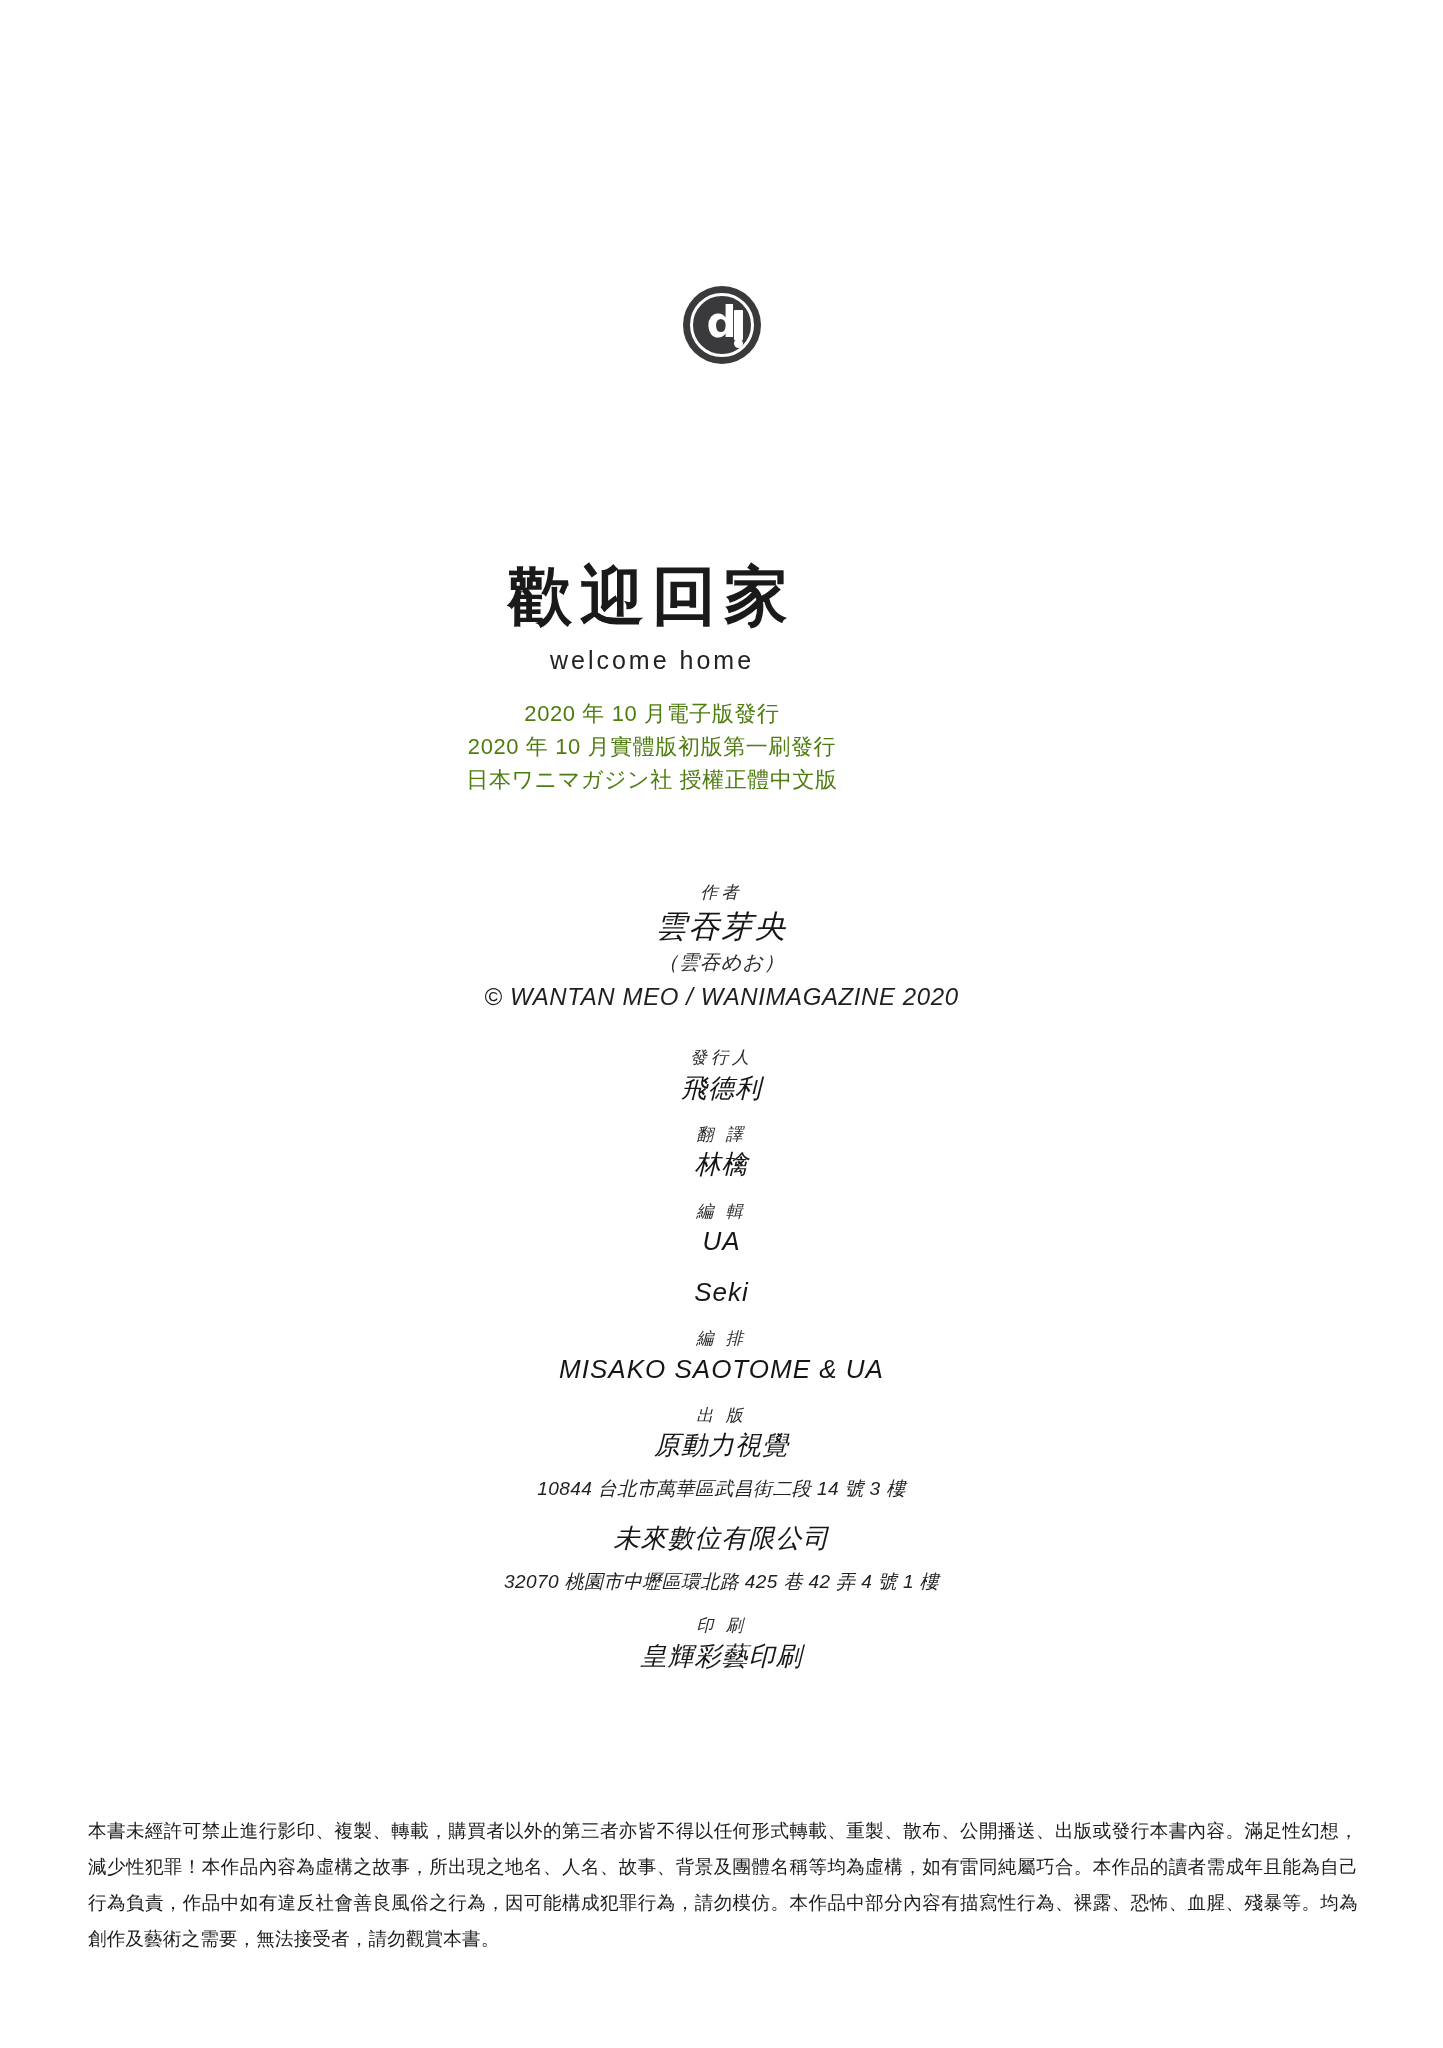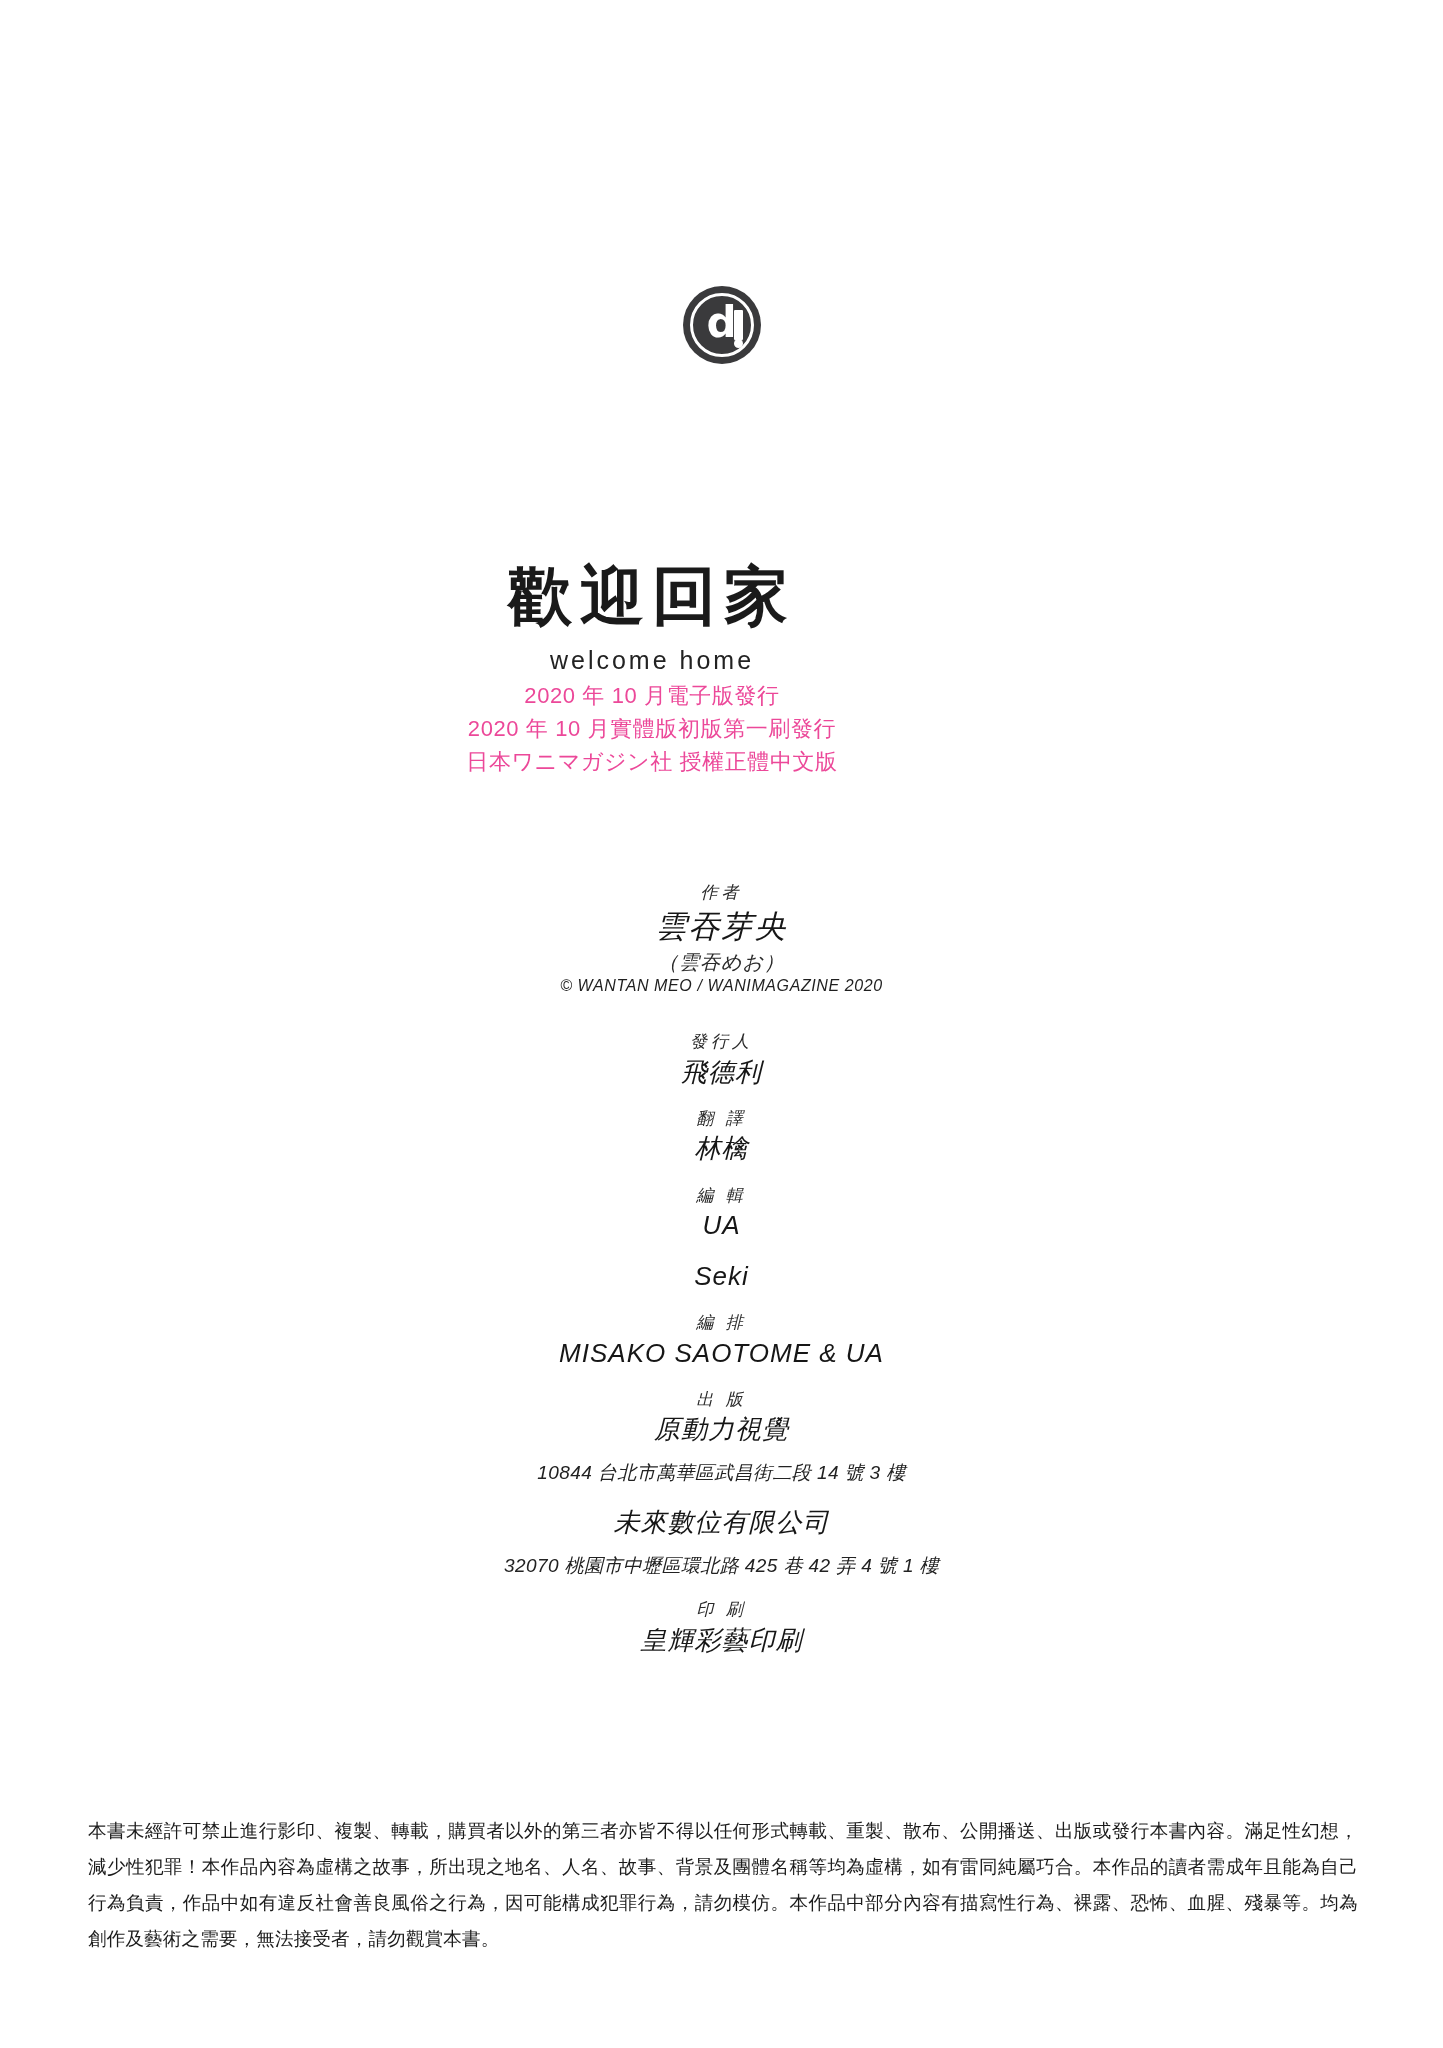--- a/index.html
+++ b/index.html
@@ -107,24 +107,24 @@
   }
   .title-en {
     font-size: 25px;
     letter-spacing: 3px;
     margin-top: 12px;
     color: #222;
     font-weight: 400;
   }
 
   .pub-lines {
-    margin-top: 4px;
+    margin-top: 22px;
     font-size: 22px;
     line-height: 1.52;
-    color: #ec4899;
+    color: #4d7c0f;
   }
   .pub-lines div { margin: 0; letter-spacing: 0.6px; }
 
   
   .credits {
     position: absolute;
     top: 880px;
     left: 0;
     width: 1443px;
     text-align: center;
@@ -147,24 +147,24 @@
     font-size: 26px;
     letter-spacing: 1px;
   }
   .credit-sub {
     font-size: 20px;
     letter-spacing: 1px;
     color: #2a2a2a;
     line-height: 1.5;
   }
   .credit-copy {
-    font-size: 16px;
+    font-size: 24px;
     letter-spacing: 0.6px;
     color: #1f1f1f;
-    margin-top: 0;
+    margin-top: 6px;
     margin-bottom: 34px;
   }
   .credit-addr {
     font-size: 19px;
     letter-spacing: 0.4px;
     color: #222;
     line-height: 1.6;
     margin-top: 11px;
   }
 

